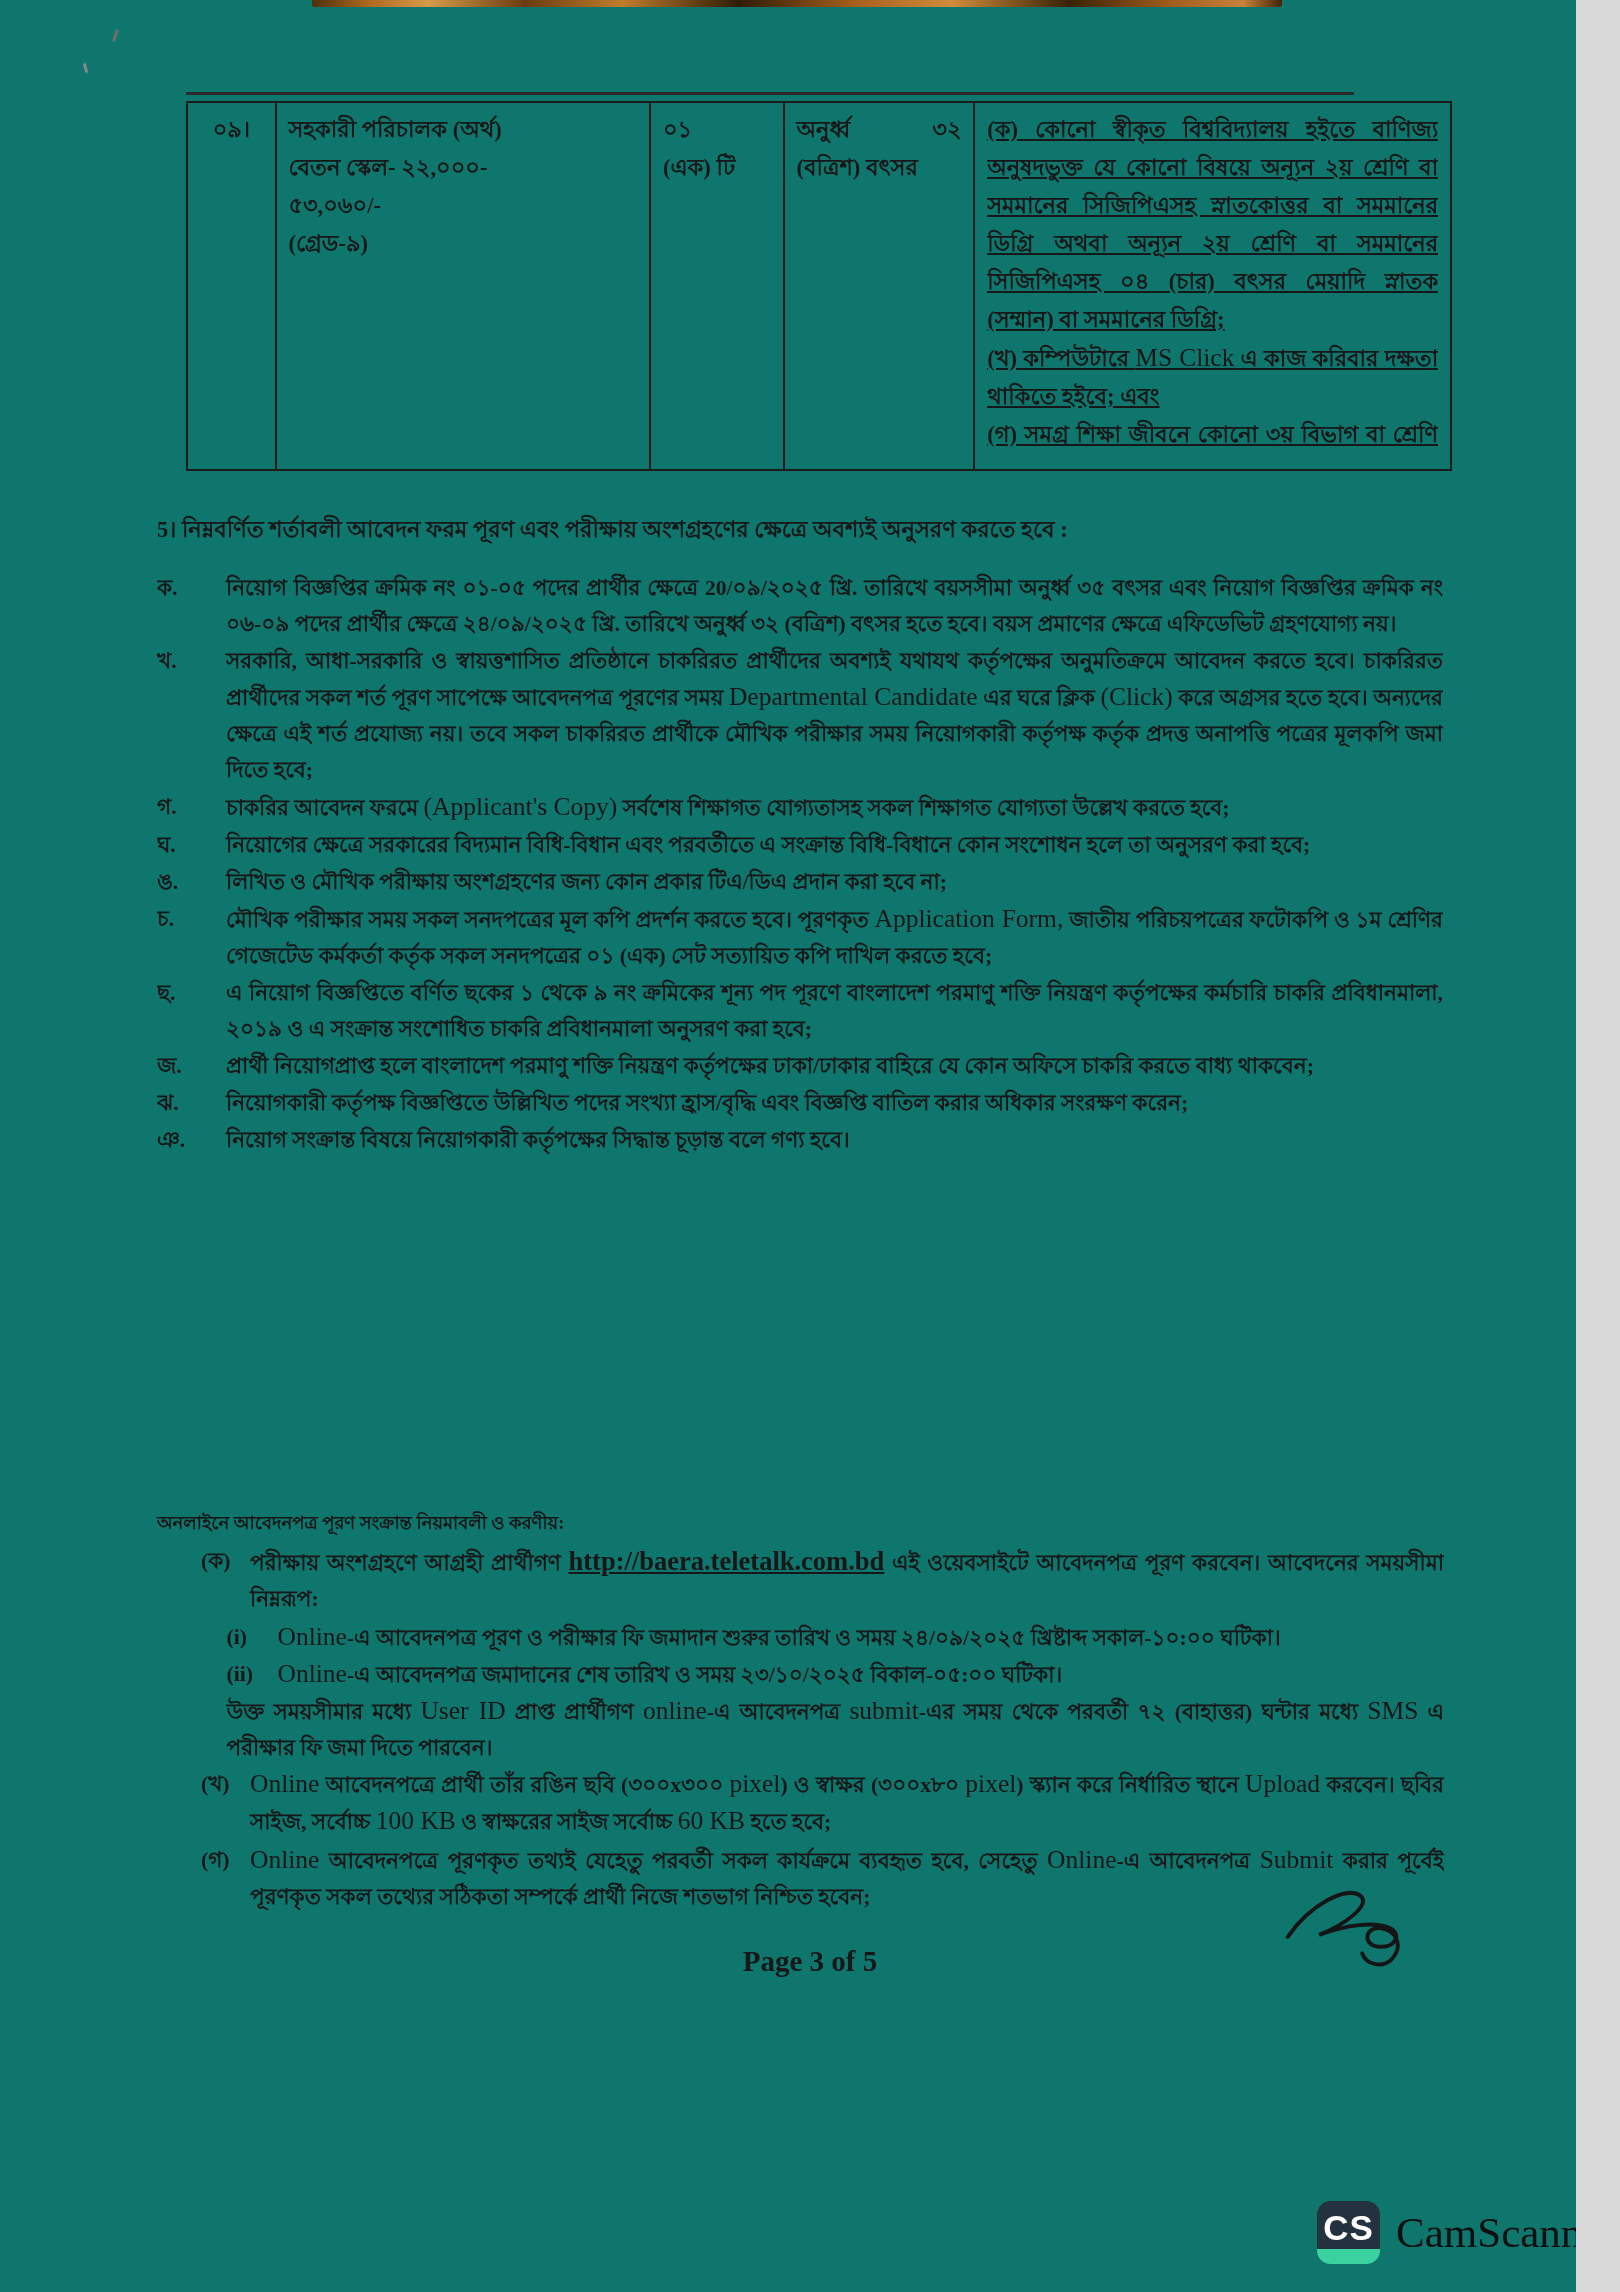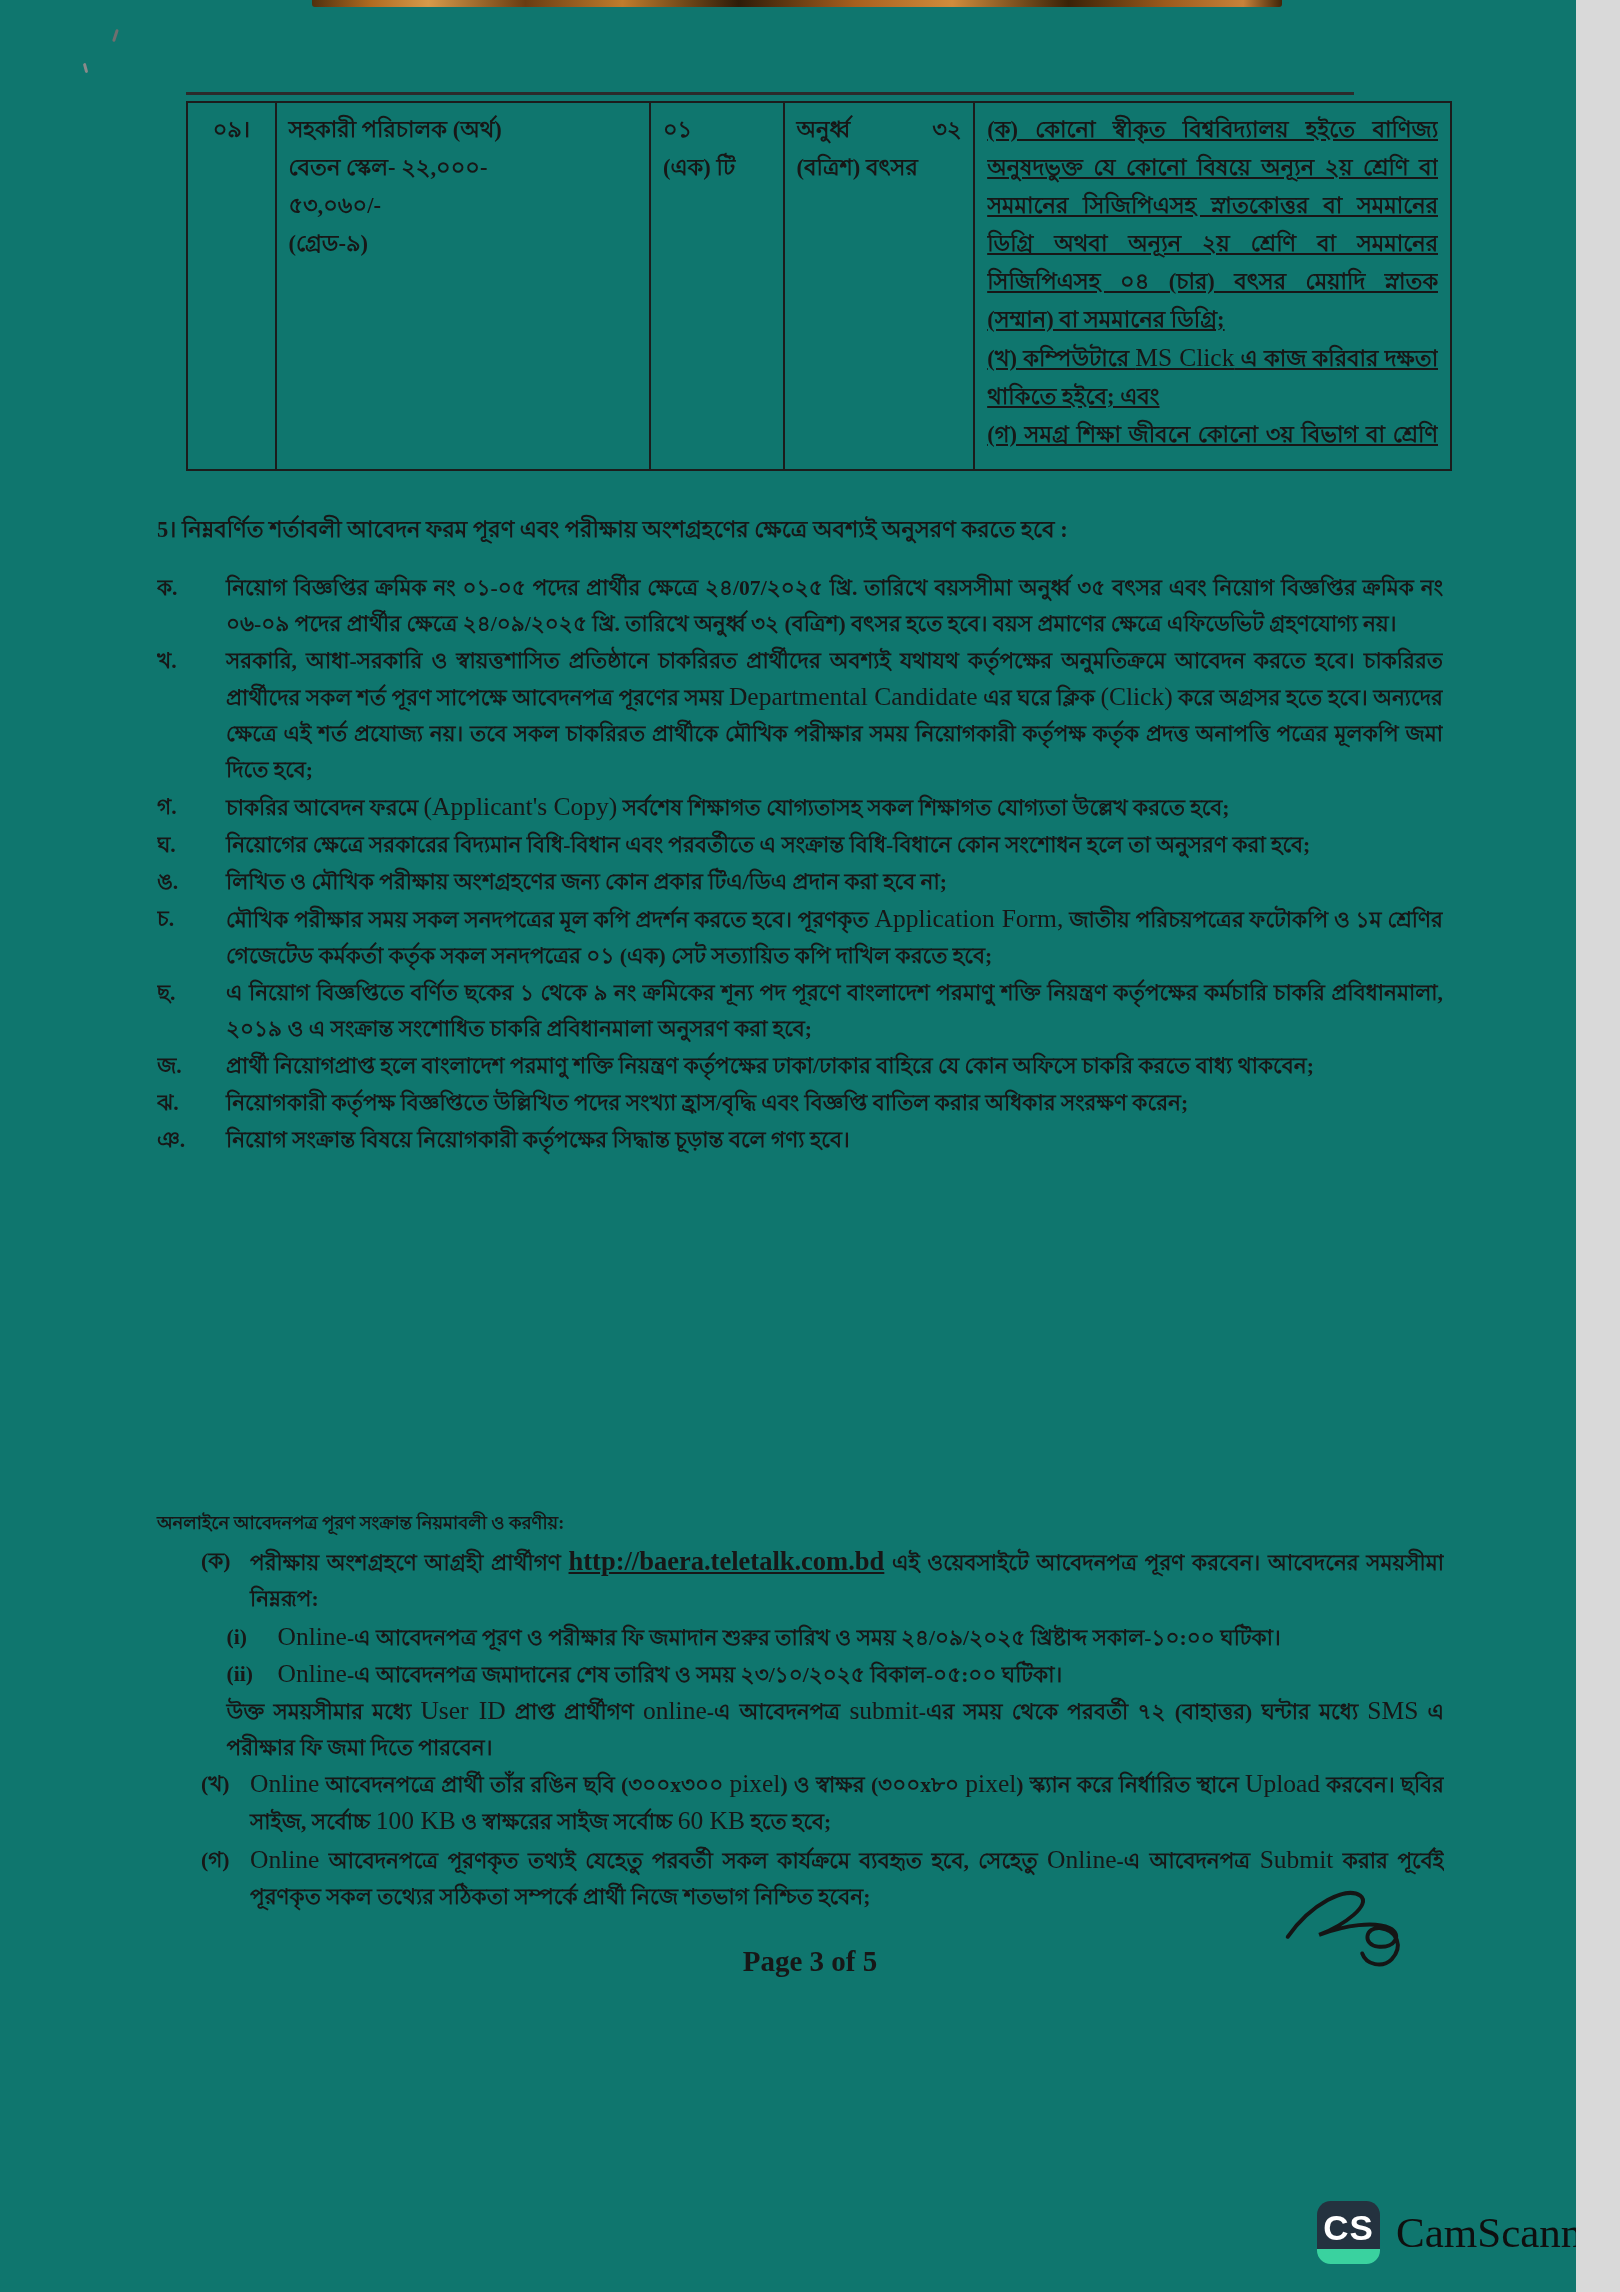--- a/index.html
+++ b/index.html
@@ -96,21 +96,21 @@
       </td>
     </tr>
   </tbody>
     </table>
 
   <div class="sec2-heading">5। নিম্নবর্ণিত শর্তাবলী আবেদন ফরম পূরণ এবং পরীক্ষায় অংশগ্রহণের ক্ষেত্রে অবশ্যই অনুসরণ করতে হবে :</div>
 
   <div class="cond-list">
     <div class="cond-item">
       <span class="cond-label">ক.</span>
-      <span class="cond-text">নিয়োগ বিজ্ঞপ্তির ক্রমিক নং ০১-০৫ পদের প্রার্থীর ক্ষেত্রে ২৪/07/২০২৫ খ্রি. তারিখে বয়সসীমা অনুর্ধ্ব ৩৫ বৎসর এবং নিয়োগ বিজ্ঞপ্তির ক্রমিক নং ০৬-০৯ পদের প্রার্থীর ক্ষেত্রে ২৪/০৯/২০২৫ খ্রি. তারিখে অনুর্ধ্ব ৩২ (বত্রিশ) বৎসর হতে হবে। বয়স প্রমাণের ক্ষেত্রে এফিডেভিট গ্রহণযোগ্য নয়।</span>
+      <span class="cond-text">নিয়োগ বিজ্ঞপ্তির ক্রমিক নং ০১-০৫ পদের প্রার্থীর ক্ষেত্রে 20/০৯/২০২৫ খ্রি. তারিখে বয়সসীমা অনুর্ধ্ব ৩৫ বৎসর এবং নিয়োগ বিজ্ঞপ্তির ক্রমিক নং ০৬-০৯ পদের প্রার্থীর ক্ষেত্রে ২৪/০৯/২০২৫ খ্রি. তারিখে অনুর্ধ্ব ৩২ (বত্রিশ) বৎসর হতে হবে। বয়স প্রমাণের ক্ষেত্রে এফিডেভিট গ্রহণযোগ্য নয়।</span>
     </div>
     <div class="cond-item">
       <span class="cond-label">খ.</span>
       <span class="cond-text">সরকারি, আধা-সরকারি ও স্বায়ত্তশাসিত প্রতিষ্ঠানে চাকরিরত প্রার্থীদের অবশ্যই যথাযথ কর্তৃপক্ষের অনুমতিক্রমে আবেদন করতে হবে। চাকরিরত প্রার্থীদের সকল শর্ত পূরণ সাপেক্ষে আবেদনপত্র পূরণের সময় <span class="en">Departmental Candidate</span> এর ঘরে ক্লিক <span class="en">(Click)</span> করে অগ্রসর হতে হবে। অন্যদের ক্ষেত্রে এই শর্ত প্রযোজ্য নয়। তবে সকল চাকরিরত প্রার্থীকে মৌখিক পরীক্ষার সময় নিয়োগকারী কর্তৃপক্ষ কর্তৃক প্রদত্ত অনাপত্তি পত্রের মূলকপি জমা দিতে হবে;</span>
     </div>
     <div class="cond-item">
       <span class="cond-label">গ.</span>
       <span class="cond-text">চাকরির আবেদন ফরমে <span class="en">(Applicant's Copy)</span> সর্বশেষ শিক্ষাগত যোগ্যতাসহ সকল শিক্ষাগত যোগ্যতা উল্লেখ করতে হবে;</span>
     </div>
     <div class="cond-item">

